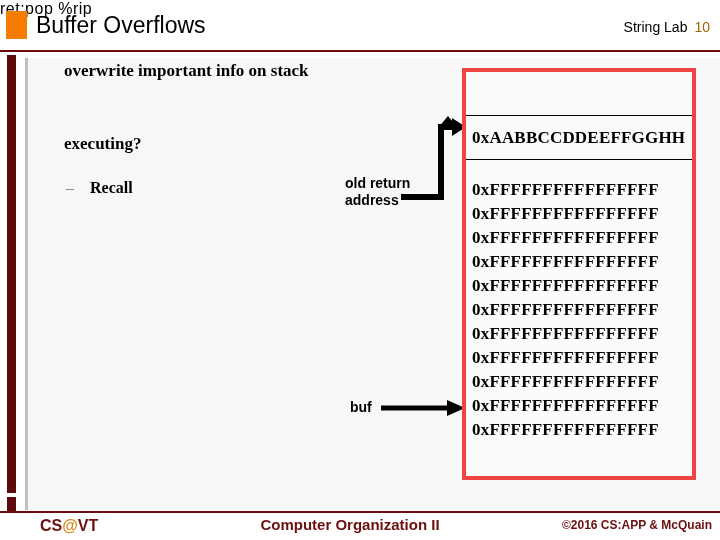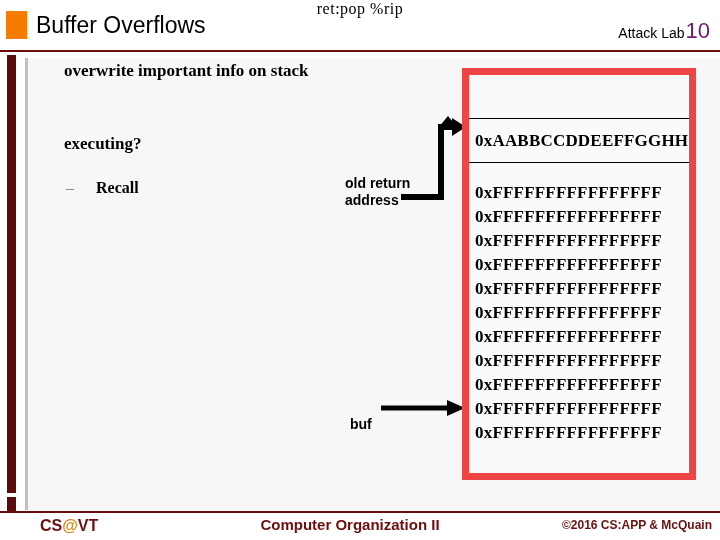--- a/index.html
+++ b/index.html
@@ -50,23 +50,23 @@
     white-space: nowrap;
     text-align: right;
   }
   .header-label {
     font-family: "Liberation Sans", sans-serif;
     font-size: 14px;
     color: #000000;
   }
   .header-num {
     font-family: "Liberation Sans", sans-serif;
-    font-size: 22px;
-    color: #701a75;
-    margin-left: 1px;
+    font-size: 14px;
+    color: #a16207;
+    margin-left: 7px;
   }
   .title-rule {
     position: absolute;
     left: 0px;
     top: 50px;
     width: 720px;
     height: 2px;
     background: #6b0d0d;
   }
 
@@ -112,57 +112,56 @@
     font-weight: bold;
   }
   .lvl1 {
     font-size: 17px;
     line-height: 23px;
   }
   .lvl2 {
     font-size: 16px;
   }
   .mono {
-    font-family: Liberation Serif, serif;
+    font-family: Liberation Sans, sans-serif;
     font-size: 16px;
     font-weight: normal;
     letter-spacing: 0.5px;
-    text-align: center;
   }
   .dash {
     position: absolute;
     color: #7a7a7a;
     font-family: "Liberation Serif", serif;
     font-size: 16px;
   }
 
   #line-exploit { left: 36px; top: 59px; width: 400px; }
   #line-exploit .indent { display: block; padding-left: 28px; }
 
   #line-when { left: 36px; top: 132px; width: 390px; }
   #line-when .indent { display: block; padding-left: 28px; }
 
   #dash-recall { left: 66px; top: 179px; }
-  #line-recall { left: 90px; top: 179px; margin-left: 6px; }
+  #line-recall { left: 90px; top: 179px; }
   #line-ret    { left: 110px; top: 204px; }
 
   #line-what { left: 36px; top: 258px; width: 400px; }
 
   
   .callout {
     position: absolute;
     font-family: "Liberation Sans", sans-serif;
     font-size: 14px;
     font-weight: bold;
     color: #000000;
     line-height: 17px;
     white-space: nowrap;
   }
   #callout-oldret { left: 345px; top: 175px; }
-  #callout-buf    { left: 350px; top: 416px; }
+  #callout-buf    { left: 350px; top: 399px; }
 
   
   #elbow-arrow {
     position: absolute;
     left: 396px;
     top: 112px;
     width: 70px;
     height: 90px;
   }
   
@@ -174,21 +173,21 @@
     height: 18px;
   }
 
   
   #stack-box {
     position: absolute;
     left: 462px;
     top: 68px;
     width: 234px;
     height: 412px;
-    border: 7px solid #ef4444;
+    border: 4px solid #ef4444;
     box-sizing: border-box;
     background: #FAFAFA;
   }
   .stack-cell {
     box-sizing: border-box;
     width: 100%;
     font-family: "Liberation Serif", serif;
     font-size: 17px;
     font-weight: bold;
     color: #000000;
@@ -269,21 +268,21 @@
 </style>
 </head>
 <body>
 
 <div id="slide">
 
   <div class="title-square"></div>
   <div class="title-text">Buffer Overflows</div>
 
   <div class="header-right">
-    <span class="header-label">Attack Lab</span><span class="header-num">10</span>
+    <span class="header-label">String Lab</span><span class="header-num">10</span>
   </div>
 
   <div class="title-rule"></div>
 
   <div class="left-bar-top"></div>
   <div class="panel-edge"></div>
   <div class="panel-bg"></div>
 
   <div class="body-text lvl1" id="line-exploit">
     <span class="indent">overwrite important info on stack</span>

